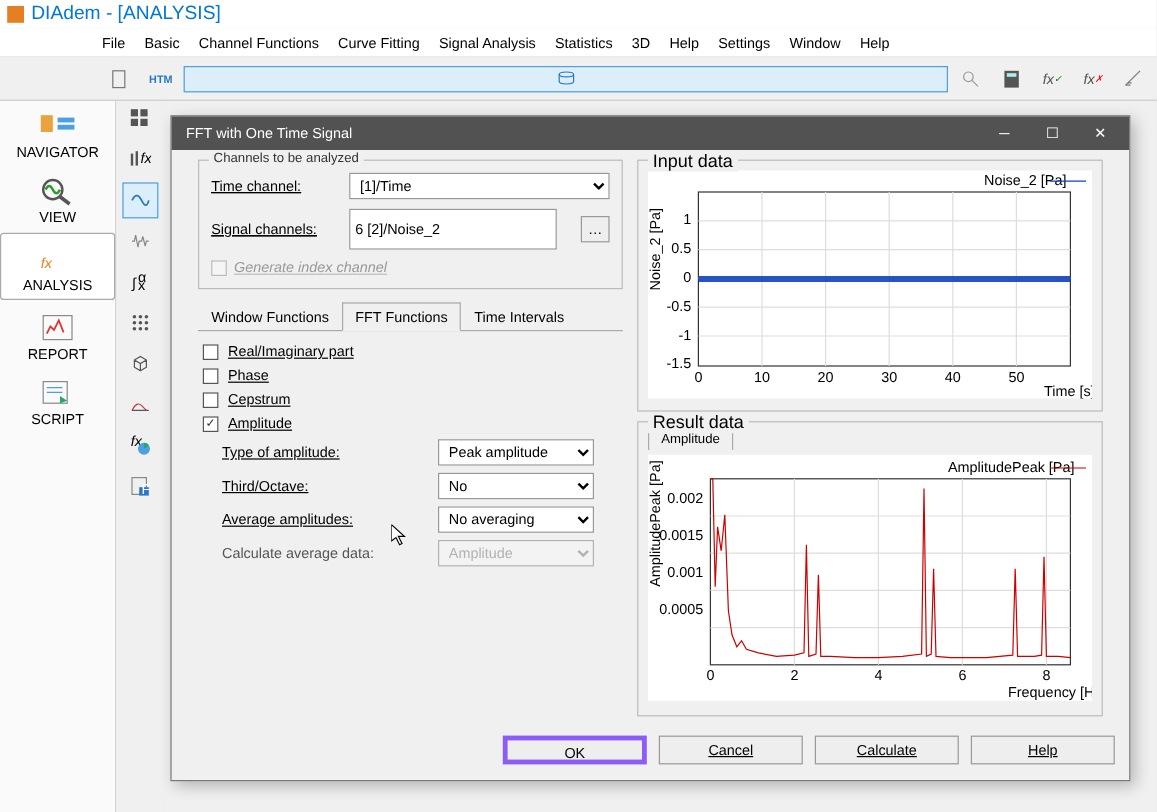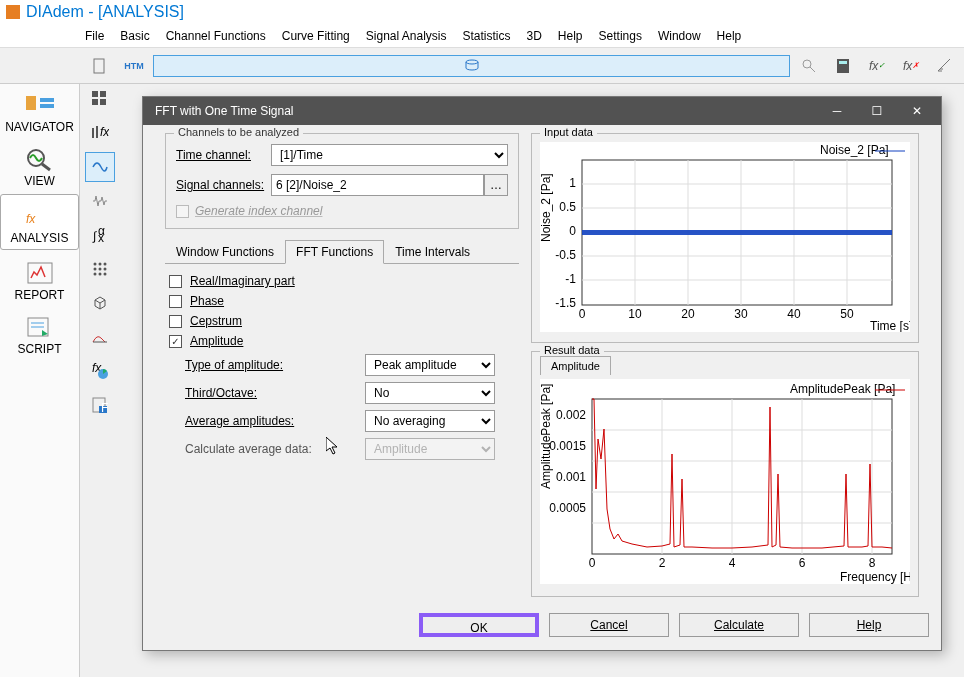--- a/index.html
+++ b/index.html
@@ -6,21 +6,21 @@
 body { margin: 0; padding: 0; background: #e8e8e8; width: 964px; height: 677px; overflow: hidden; }
 
 .titlebar { background: #fff; height: 24px; display: flex; align-items: center; padding-left: 6px; gap: 6px; }
 .titlebar-icon { width: 14px; height: 14px; background: #e67e22; display: inline-block; }
 .titlebar-text { color: #0078d4; font-size: 16px; }
 
 .menubar { background: #fff; height: 24px; display: flex; align-items: center; gap: 16px; padding-left: 85px; border-bottom: 1px solid #ddd; }
 .menubar span { cursor: default; }
 
 .app-body { display: flex; height: calc(677px - 48px); }
-.nav-col { width: 80px; background: #fafafa; border-right: 1px solid #ccc; display: flex; flex-direction: column; align-items: center; }
+.nav-col { width: 97px; background: #fafafa; border-right: 1px solid #ccc; display: flex; flex-direction: column; align-items: center; }
 .nav-item { width: 100%; text-align: center; padding: 8px 0 4px 0; font-size: 10px; cursor: pointer; }
 .nav-item.active { background: #fff; border: 1px solid #aaa; border-radius: 3px; margin: 2px; }
 .nav-icon { display: block; margin: 0 auto 2px auto; }
 
 .tool-col { width: 40px; background: #f0f0f0; display: flex; flex-direction: column; align-items: center; padding-top: 4px; gap: 4px; }
 .tool-btn { width: 30px; height: 30px; display: flex; align-items: center; justify-content: center; cursor: pointer; font-size: 14px; color: #555; }
 .tool-btn.blue { border: 1px solid #4aa0e0; background: #dceefa; }
 
 .toolbar-row { background: #f0f0f0; display: flex; align-items: center; gap: 4px; padding: 4px 4px 4px 85px; border-bottom: 1px solid #ccc; position: absolute; left: 0; top: 48px; width: 100%; height: 36px; z-index: 1; }
 .tbtn { width: 30px; height: 28px; border: 1px solid transparent; display: flex; align-items: center; justify-content: center; color: #555; }
@@ -33,41 +33,41 @@
 .dlg-title { background: #525252; color: #fff; height: 28px; display: flex; align-items: center; padding: 0 4px 0 12px; }
 .dlg-title-text { flex: 1; font-size: 12px; }
 .dlg-btn { width: 40px; height: 24px; display: flex; align-items: center; justify-content: center; color: #fff; font-size: 12px; }
 
 .dlg-body { display: flex; padding: 8px 22px; gap: 12px; height: 480px; }
 .dlg-left { width: 370px; }
 .dlg-right { flex: 1; display: flex; flex-direction: column; gap: 8px; }
 
 .groupbox { border: 1px solid #bbb; padding: 10px 10px 10px 10px; margin-bottom: 10px; position: relative; }
 .group-label { position: absolute; top: -8px; left: 8px; background: #f0f0f0; padding: 0 4px; font-size: 11px; color: #333; }
-.form-row { display: flex; align-items: center; margin-bottom: 8px; gap: 0; }
+.form-row { display: flex; align-items: center; margin-bottom: 8px; gap: 20px; }
 .form-label { width: 95px; text-decoration: underline; text-decoration-style: solid; }
 .sel { flex: 1; height: 22px; border: 1px solid #999; background: #fff; padding: 0 4px; }
-.txtbox { flex: 1; height: 22px; border: 1px solid #999; background: #fff; padding: 0 4px; display: flex; align-items: center; }
+.txtbox { flex: 1; height: 34px; border: 1px solid #999; background: #fff; padding: 0 4px; display: flex; align-items: center; }
 .dotbtn { width: 24px; height: 22px; border: 1px solid #999; background: #eee; text-align: center; line-height: 20px; }
 .chk-disabled { color: #999; display: flex; align-items: center; gap: 6px; font-style: italic; }
 .chkbox-dis { width: 13px; height: 13px; border: 1px solid #bbb; background: #f5f5f5; }
 
 .tabs { display: flex; border-bottom: 1px solid #aaa; margin-bottom: 10px; }
 .tab { padding: 4px 10px; border: 1px solid transparent; position: relative; top: 1px; cursor: pointer; }
 .tab.active { background: #f0f0f0; border: 1px solid #aaa; border-bottom-color: #f0f0f0; }
 
 .chk-row { display: flex; align-items: center; gap: 8px; margin: 6px 0 6px 4px; }
 .chkbox { width: 13px; height: 13px; border: 1px solid #555; background: #fff; display: flex; align-items: center; justify-content: center; font-size: 10px; color: #333; }
 .opt-row { display: flex; align-items: center; margin: 6px 0 6px 20px; gap: 0; }
 .opt-label { width: 180px; }
 .small-sel { width: 130px; height: 22px; border: 1px solid #999; background: #fff; padding: 0 4px; }
 .small-sel.dis { color: #999; background: #f5f5f5; }
 
 .chart-box { border: 1px solid #bbb; padding: 8px; position: relative; }
-.chart-title { position: absolute; top: -8px; left: 8px; background: #f0f0f0; padding: 0 4px; font-size: 11px; }
+.chart-title { position: absolute; top: -8px; left: 8px; background: #f0f0f0; padding: 0 4px; font-size: 15px; }
 svg.chart { background: #fff; }
 
 .result-tabs { display: flex; margin-top: -4px; }
 .result-tab { border: 1px solid #aaa; border-bottom: none; padding: 3px 10px; background: #f0f0f0; font-size: 11px; }
 
 .dlg-footer { display: flex; gap: 10px; padding: 8px 12px; justify-content: flex-end; }
 .btn { width: 120px; height: 24px; border: 1px solid #999; background: #eee; text-align: center; line-height: 22px; cursor: pointer; }
 .btn.primary { border: 4px solid #8b5cf6; }
 
 .cursor { position: absolute; left: 326px; top: 437px; z-index: 50; pointer-events: none; font-size: 16px; }

